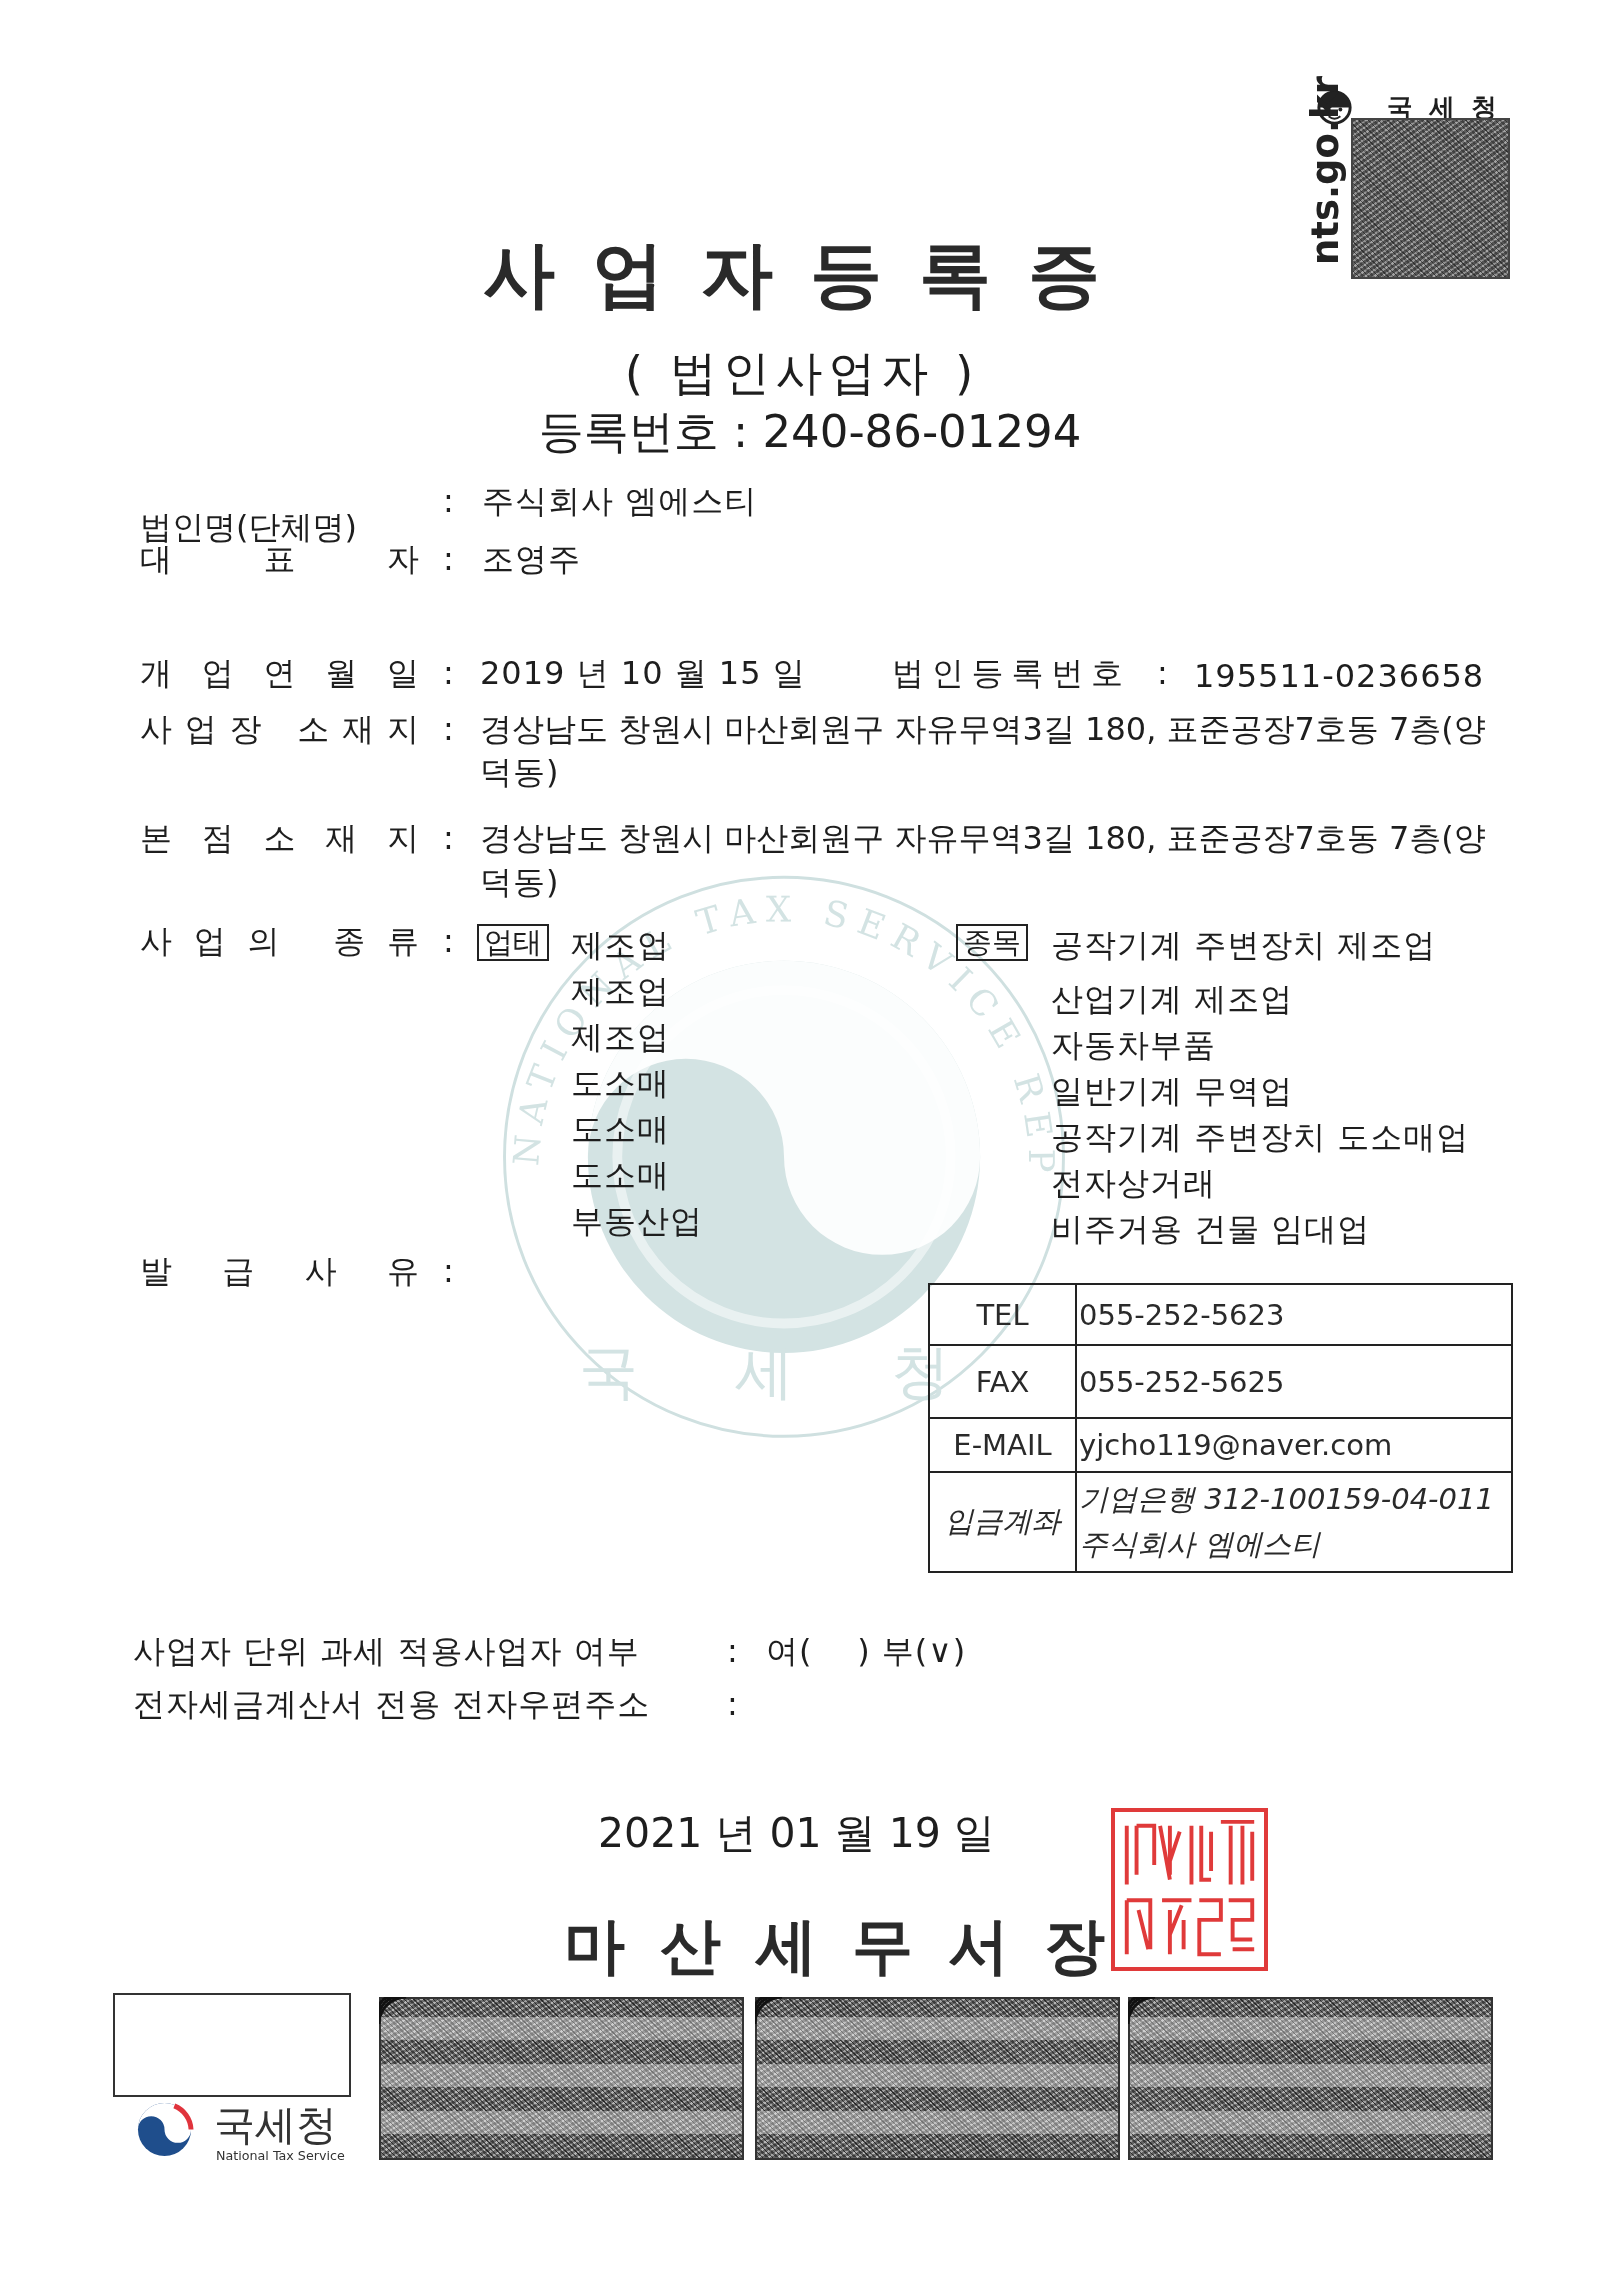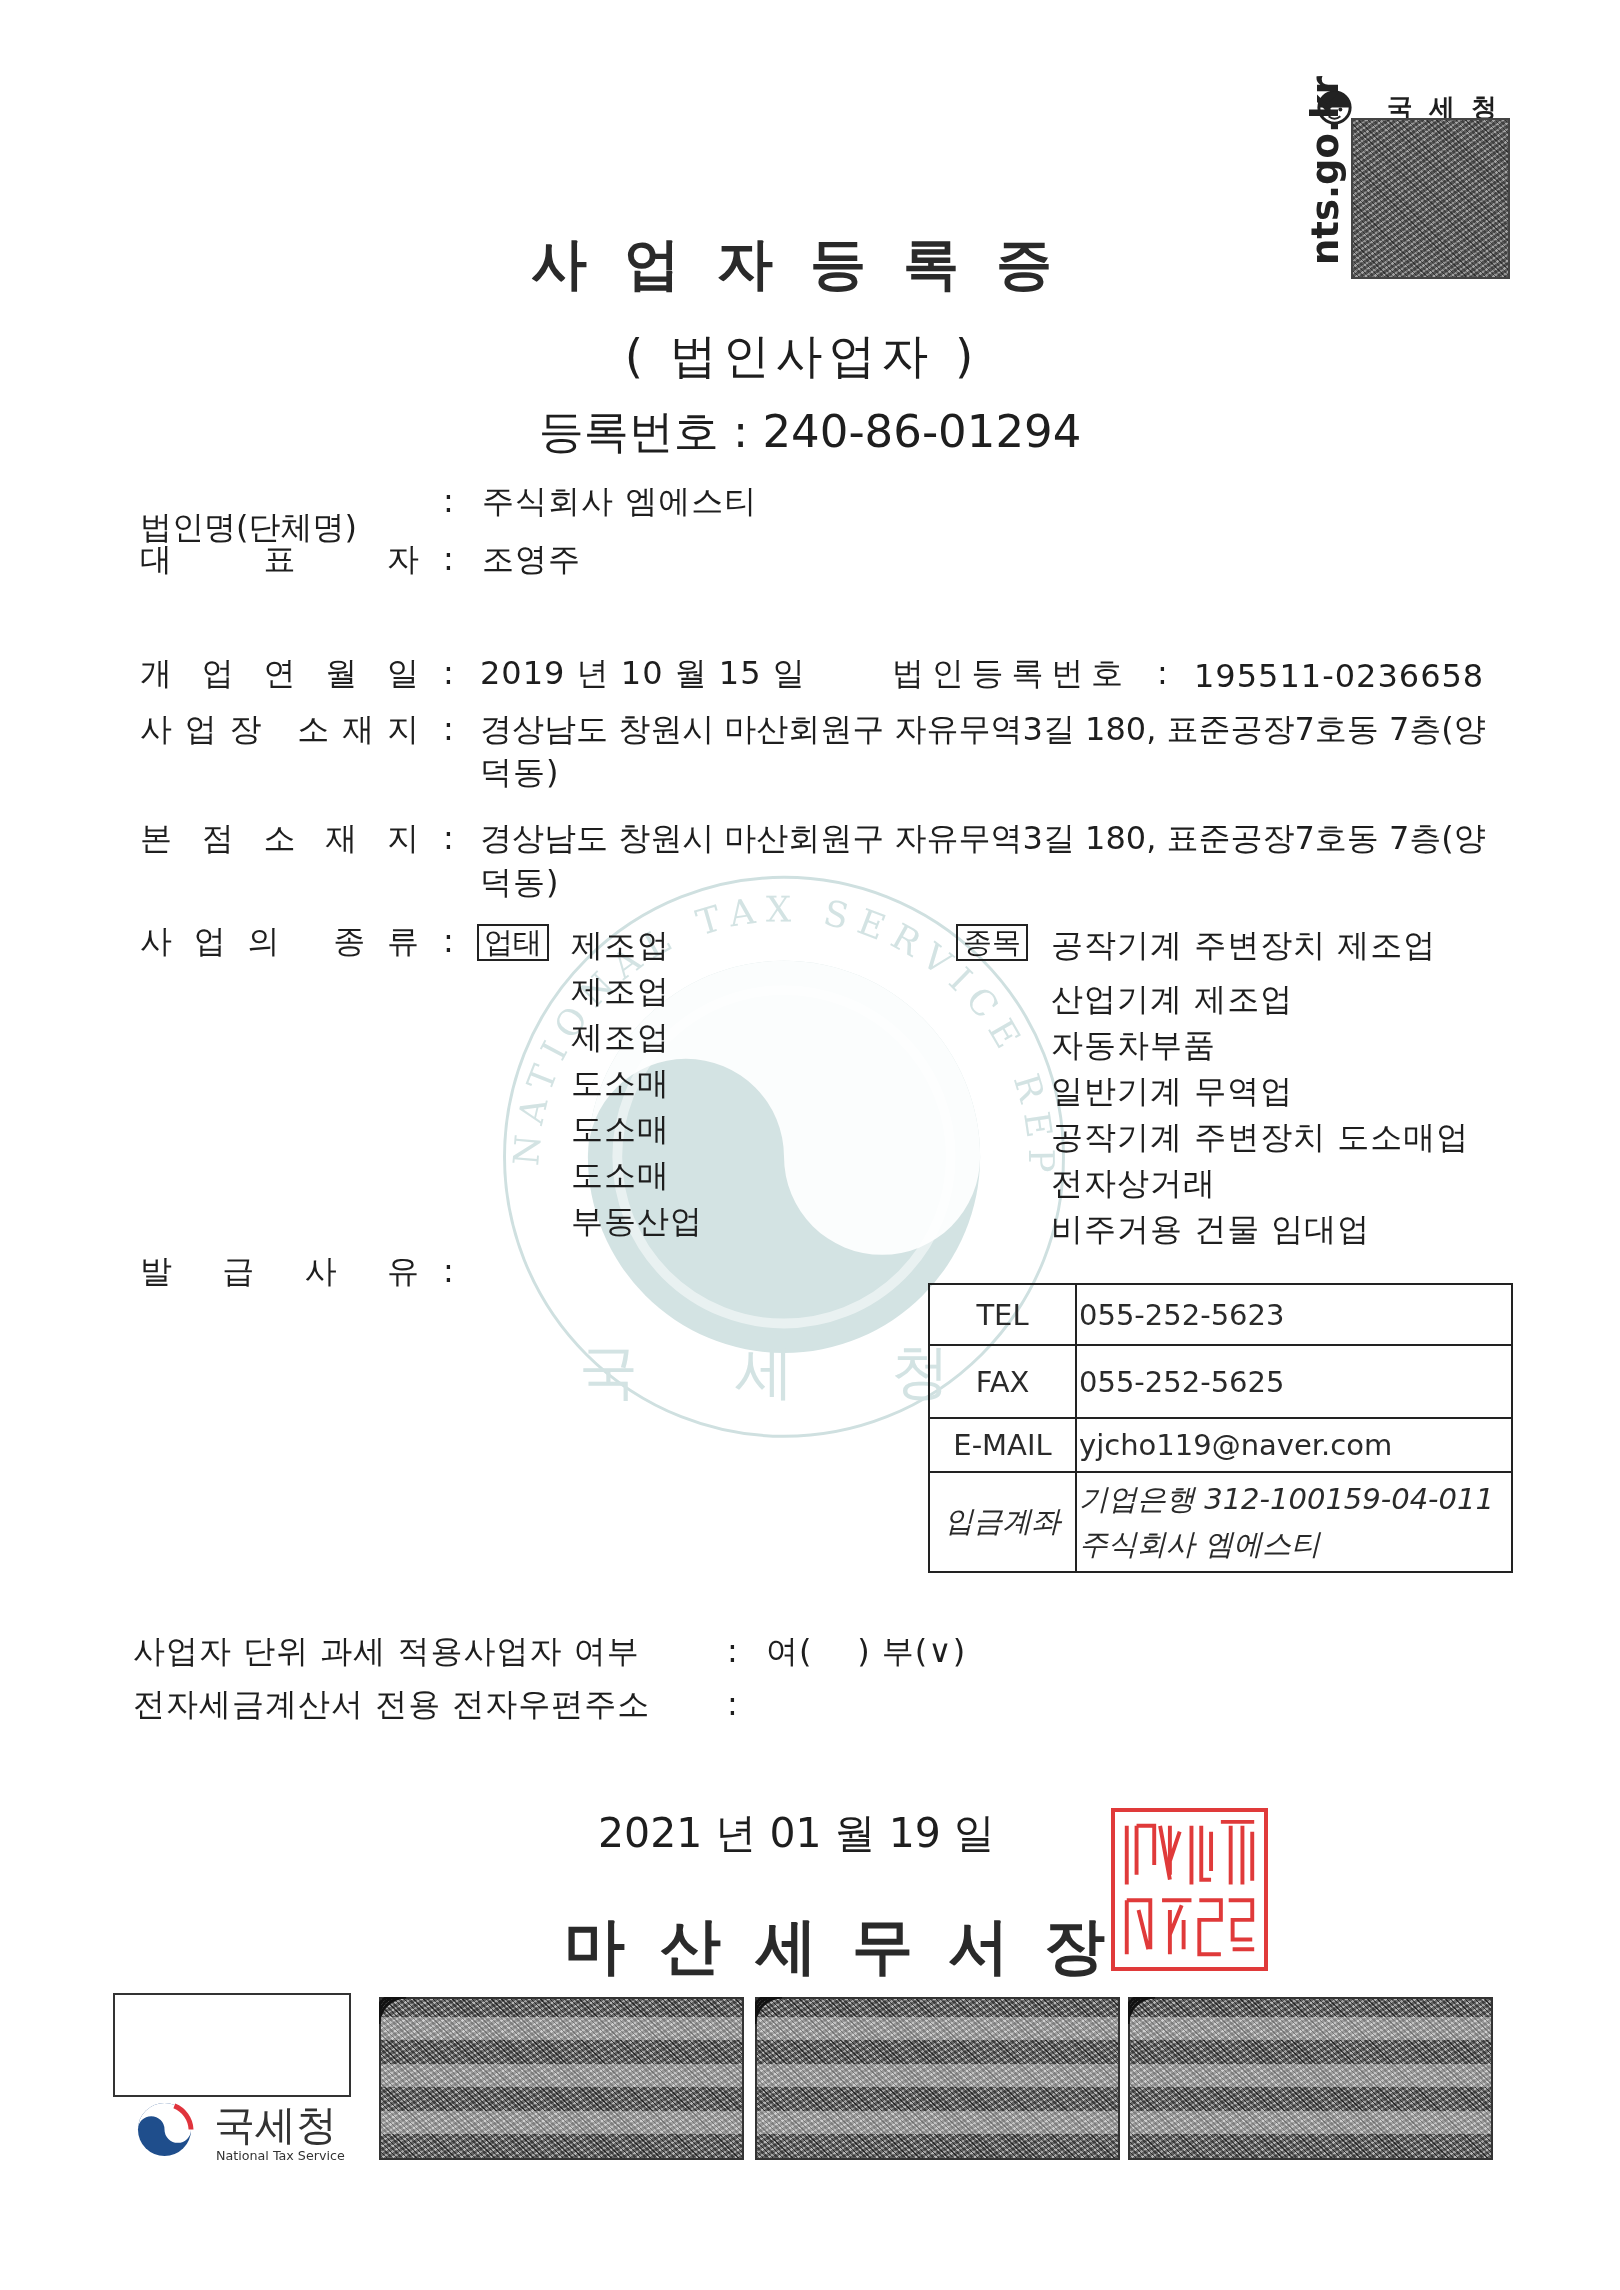--- a/index.html
+++ b/index.html
@@ -17,23 +17,23 @@
               repeating-linear-gradient(-35deg,#777 0 2.9px,#d0d0d0 2.9px 4.9px);
             background-blend-mode:multiply; }
   #nts-url { left:1304px; top:265px; transform:rotate(-90deg); transform-origin:left top;
              font-weight:bold; font-size:37px; color:#222; font-family:"DejaVu Sans", sans-serif; }
   #nts-top-label { left:1387px; top:90px; font-size:25.5px; font-weight:bold; letter-spacing:3.9px; }
 
   
   #watermark { left:480px; top:843px; width:608px; height:608px; }
 
   
-  #doc-title { left:0; width:1620px; top:227px; text-align:center; font-size:56px; font-weight:bold;
+  #doc-title { left:0; width:1620px; top:227px; text-align:center; font-size:72px; font-weight:bold;
                letter-spacing:37px; color:#2a2a2a; }
-  #doc-subtitle { left:0; width:1604px; top:325px; text-align:center; font-size:47px; letter-spacing:5.9px; }
+  #doc-subtitle { left:0; width:1604px; top:342px; text-align:center; font-size:47px; letter-spacing:5.9px; }
   #reg-number { left:0; width:1620px; top:402px; text-align:center; font-size:45px; }
 
   .label-col { width:328px; }
 
   .boxed { border:2.5px solid #222; padding:0 4.9px; line-height:33px; display:inline-block; font-size:29px; }
 
   
   #contact-table { left:928px; top:1283px; border-collapse:collapse; font-family:"DejaVu Sans", sans-serif; }
   #contact-table td { border:2px solid #222; font-size:29px; color:#2a2a2a; }
   #contact-table td.k { width:143px; text-align:center; }

